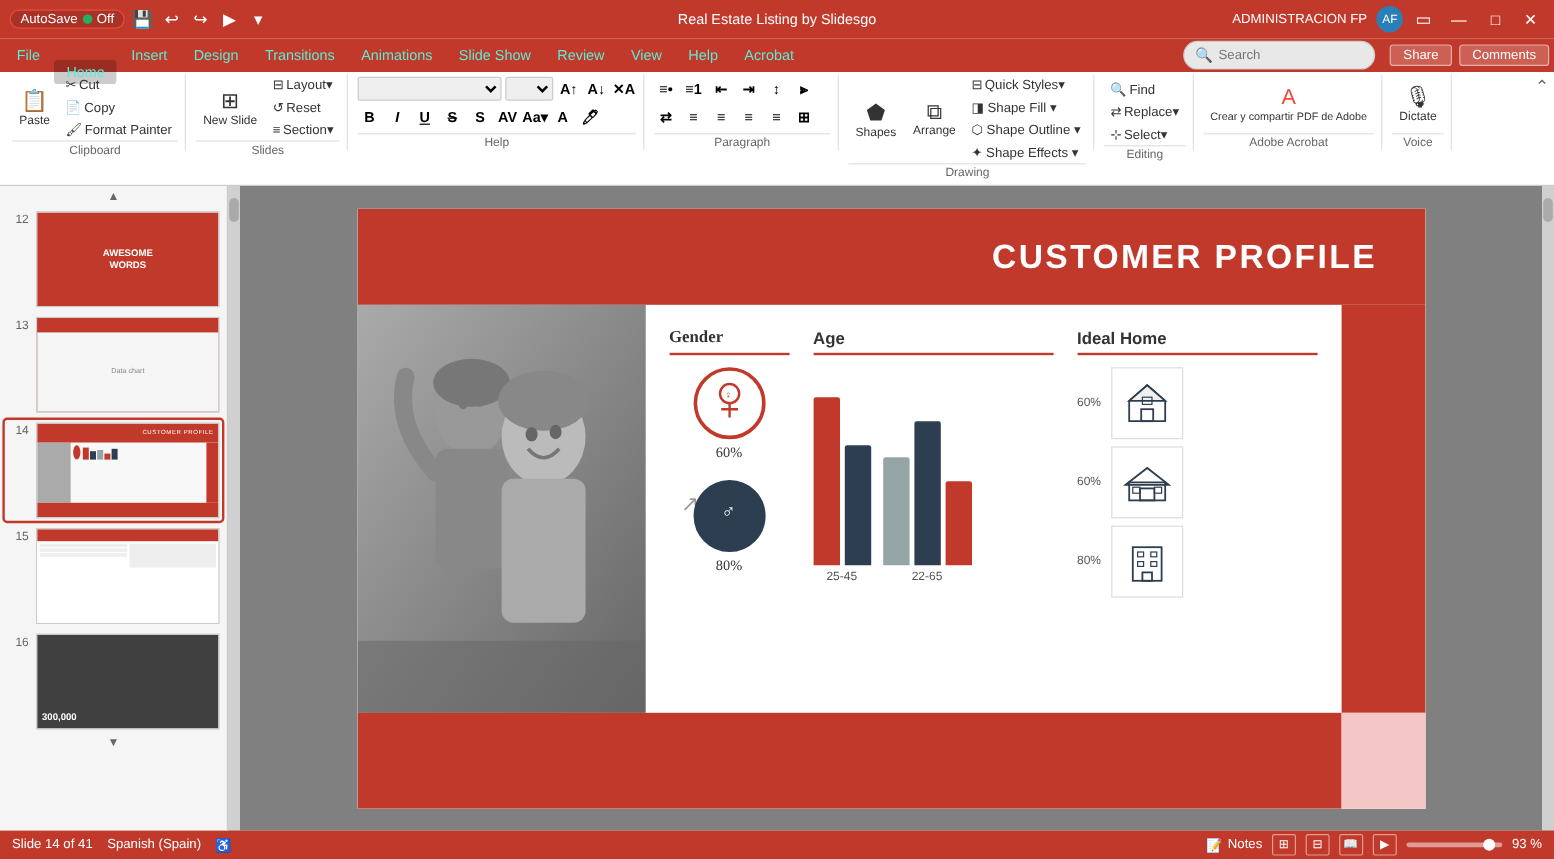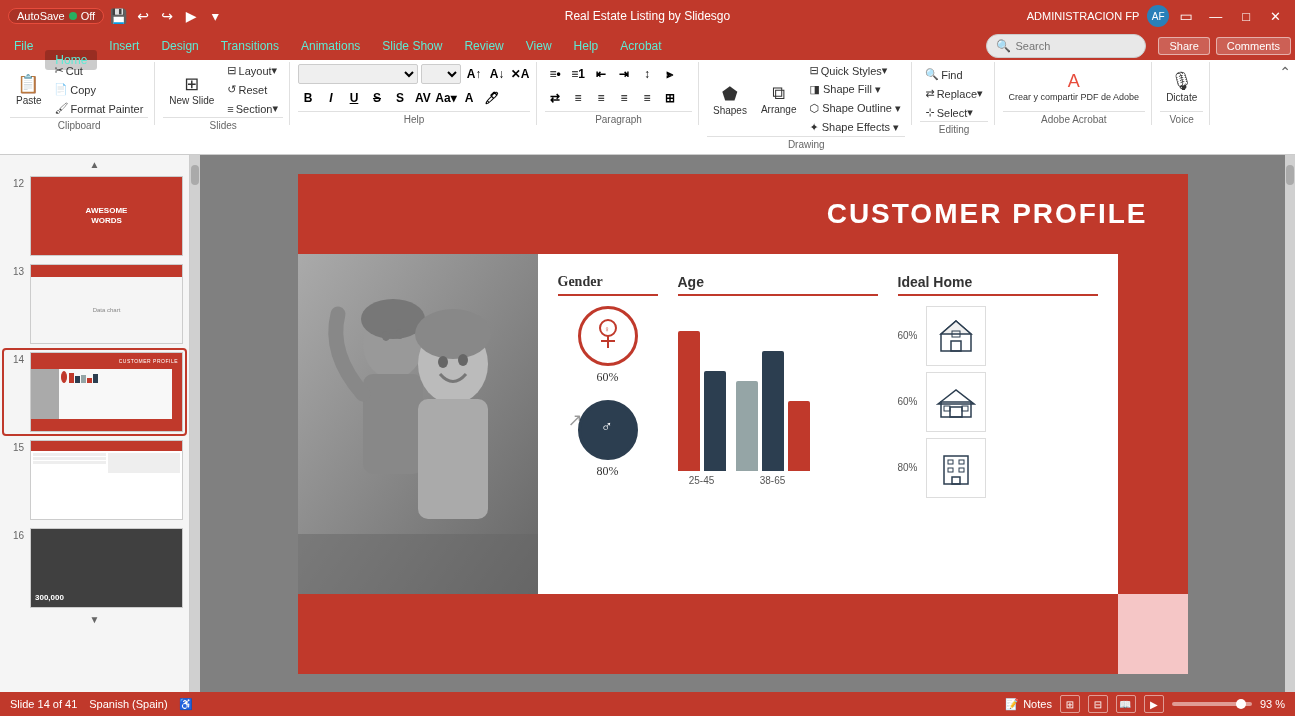--- a/index.html
+++ b/index.html
@@ -748,21 +748,21 @@
                 </div>
                 <div class="bar-label">25-45</div>
               </div>
 
               <div class="bar-group">
                 <div class="bar-stack">
                   <div class="bar gray" style="height:90px;"></div>
                   <div class="bar dark" style="height:120px;"></div>
                   <div class="bar orange" style="height:70px;"></div>
                 </div>
-                <div class="bar-label">38-65</div>
+                <div class="bar-label">22-65</div>
               </div>
             </div>
           </div>
 
           <div class="data-section">
             <div class="data-section-title">Ideal Home</div>
             <div style="display:flex;flex-direction:column;gap:6px;">
 
               <div style="display:flex;align-items:center;gap:8px;">
                 <div class="home-pct">60%</div>

